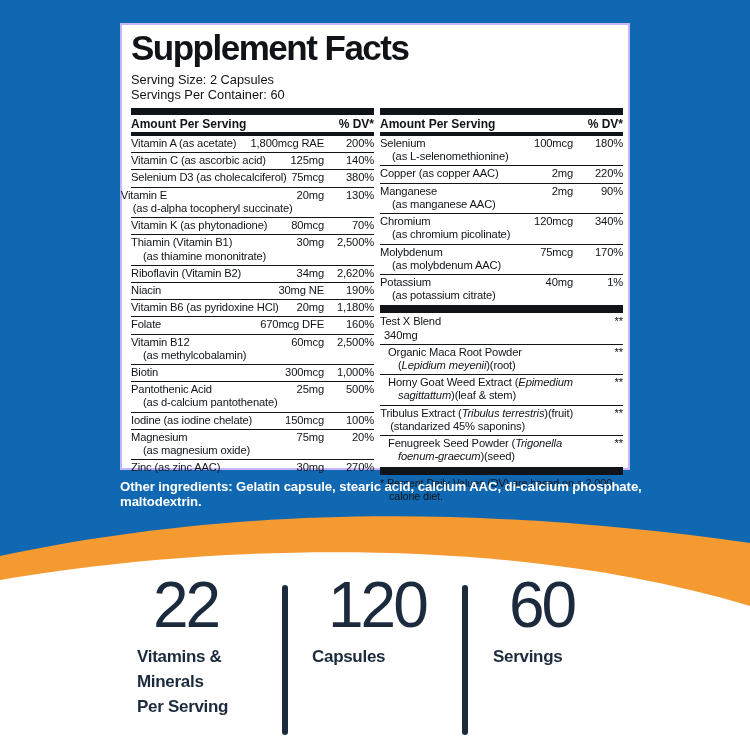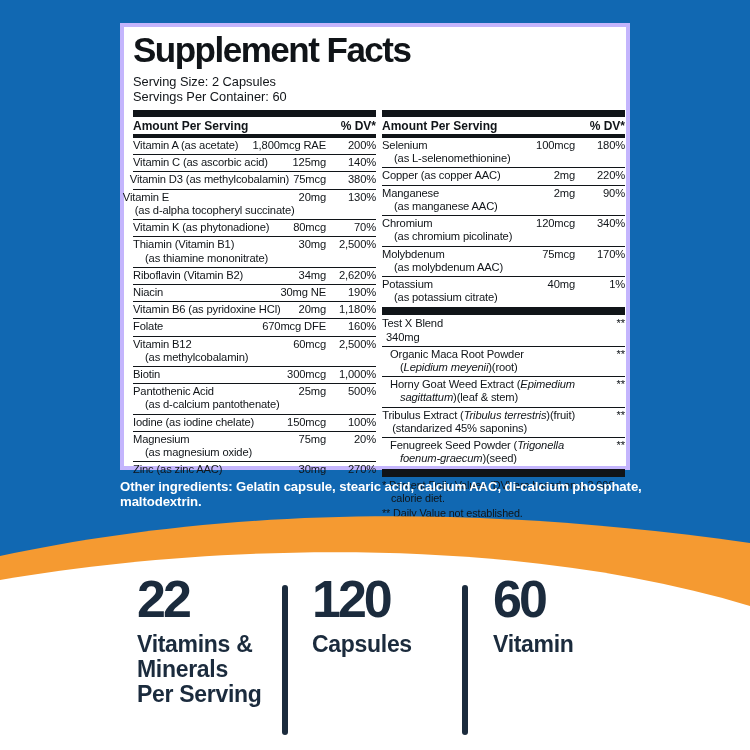--- a/index.html
+++ b/index.html
@@ -4,21 +4,21 @@
 <style>
   html,body{margin:0;padding:0;}
   body{
     width:750px;height:750px;position:relative;overflow:hidden;
     background:#1168b2;
     font-family:"Liberation Sans", sans-serif;
   }
   
   .panel{
     position:absolute;left:120px;top:23px;width:510px;height:447px;
-    background:#ffffff;border:4px solid #c4b5fd;box-sizing:border-box;
+    background:#ffffff;border:2px solid #c4b5fd;box-sizing:border-box;
     padding:4px 9px 0 9px;color:#101418;
   }
   .sf-title{font-size:35px;font-weight:900;letter-spacing:-1.5px;line-height:1.05;margin:1px 0 5px 0;}
   .serving{font-size:12.8px;line-height:1.22;}
   .facts-table{display:flex;margin-top:5px;}
   .col{width:243px;}
   .vdiv{width:3px;background:#101418;margin:0 3px;}
   .bar-thick{height:7px;background:#101418;}
   .hdr{display:flex;justify-content:space-between;font-weight:bold;font-size:12px;padding:2px 0 1px 0;gap:14px;}
   .bar-med{height:4px;background:#101418;}
@@ -40,22 +40,22 @@
   
   .other-ing{
     position:absolute;left:120px;top:479px;width:560px;
     color:#ffffff;font-size:13.2px;font-weight:bold;letter-spacing:-0.1px;
   }
   
   .wave{position:absolute;left:0;top:490px;width:750px;height:260px;display:block;}
   
   .stats{position:absolute;left:0;top:573px;width:750px;height:177px;color:#1b2b3d;}
   .stat{position:absolute;top:0;}
-  .stat-num{font-size:52px;font-weight:bold;letter-spacing:-3px;line-height:1.0;}
-  .stat-label{font-size:23px;font-weight:bold;line-height:25px;margin-top:7px;letter-spacing:-0.3px;}
+  .stat-num{font-size:64px;font-weight:normal;letter-spacing:-3px;line-height:1.0;margin-left:16px;}
+  .stat-label{font-size:17px;font-weight:bold;line-height:25px;margin-top:7px;letter-spacing:-0.3px;}
   .stat-divider{position:absolute;top:12px;width:6px;height:150px;background:#1b2b3d;border-radius:3px;}
   .s1{left:137px;} .s2{left:312px;} .s3{left:493px;}
   .d1{left:282px;} .d2{left:462px;}
 </style>
 </head>
 <body style="background: rgb(17, 104, 178);">
 
 <div class="panel">
   <div class="sf-title">Supplement Facts</div>
   <div class="serving">Serving Size: 2 Capsules</div>
@@ -79,21 +79,21 @@
           </div>
           <div class="row">
             <div class="rname">
               <div class="rline"><span>Vitamin C (as ascorbic acid)</span></div>
             </div>
             <span class="amt">125mg</span>
             <span class="dv">140%</span>
           </div>
           <div class="row">
             <div class="rname">
-              <div class="rline"><span>Vitamin D3 (as methylcobalamin)</span></div>
+              <div class="rline"><span>Selenium D3 (as cholecalciferol)</span></div>
             </div>
             <span class="amt">75mcg</span>
             <span class="dv">380%</span>
           </div>
           <div class="row">
             <div class="rname">
               <div class="rline"><span>Vitamin E</span></div>
               <div class="rline sub"><span>(as d-alpha tocopheryl succinate)</span></div>
             </div>
             <span class="amt">20mg</span>
@@ -280,21 +280,20 @@
             <div class="rname ind">
               <div class="rline"><span>Fenugreek Seed Powder (</span><span class="it">Trigonella</span></div>
               <div class="rline sub"><span class="it">foenum-graecum</span><span>)(seed)</span></div>
             </div>
             <span class="dv">**</span>
           </div>
           <div class="sbar"></div>
         </div>
       <div class="fnotes">
         <div class="fn">* Percent Daily Values (DV) are based on a 2,000 calorie diet.</div>
-        <div class="fn">** Daily Value not established.</div>
       </div>
     </div>
   </div>
 </div>
 
 <div class="other-ing">Other ingredients: Gelatin capsule, stearic acid, calcium AAC, di-calcium phosphate, maltodextrin.</div>
 
 <svg class="wave" viewBox="0 0 750 260" preserveAspectRatio="none">
   <path d="M0,66 C180,28 420,6 750,53 L750,260 L0,260 Z" fill="#f59a31"></path>
   <path d="M0,90 C220,52 520,46 750,116 L750,260 L0,260 Z" fill="#ffffff"></path>
@@ -313,16 +312,16 @@
   <div class="stat s2">
     <div class="stat-num">120</div>
     <div class="stat-label">
       <div>Capsules</div>
     </div>
   </div>
   <div class="stat-divider d2"></div>
   <div class="stat s3">
     <div class="stat-num">60</div>
     <div class="stat-label">
-      <div>Vitamin</div>
+      <div>Servings</div>
     </div>
   </div>
 </div>
 
 </body></html>

